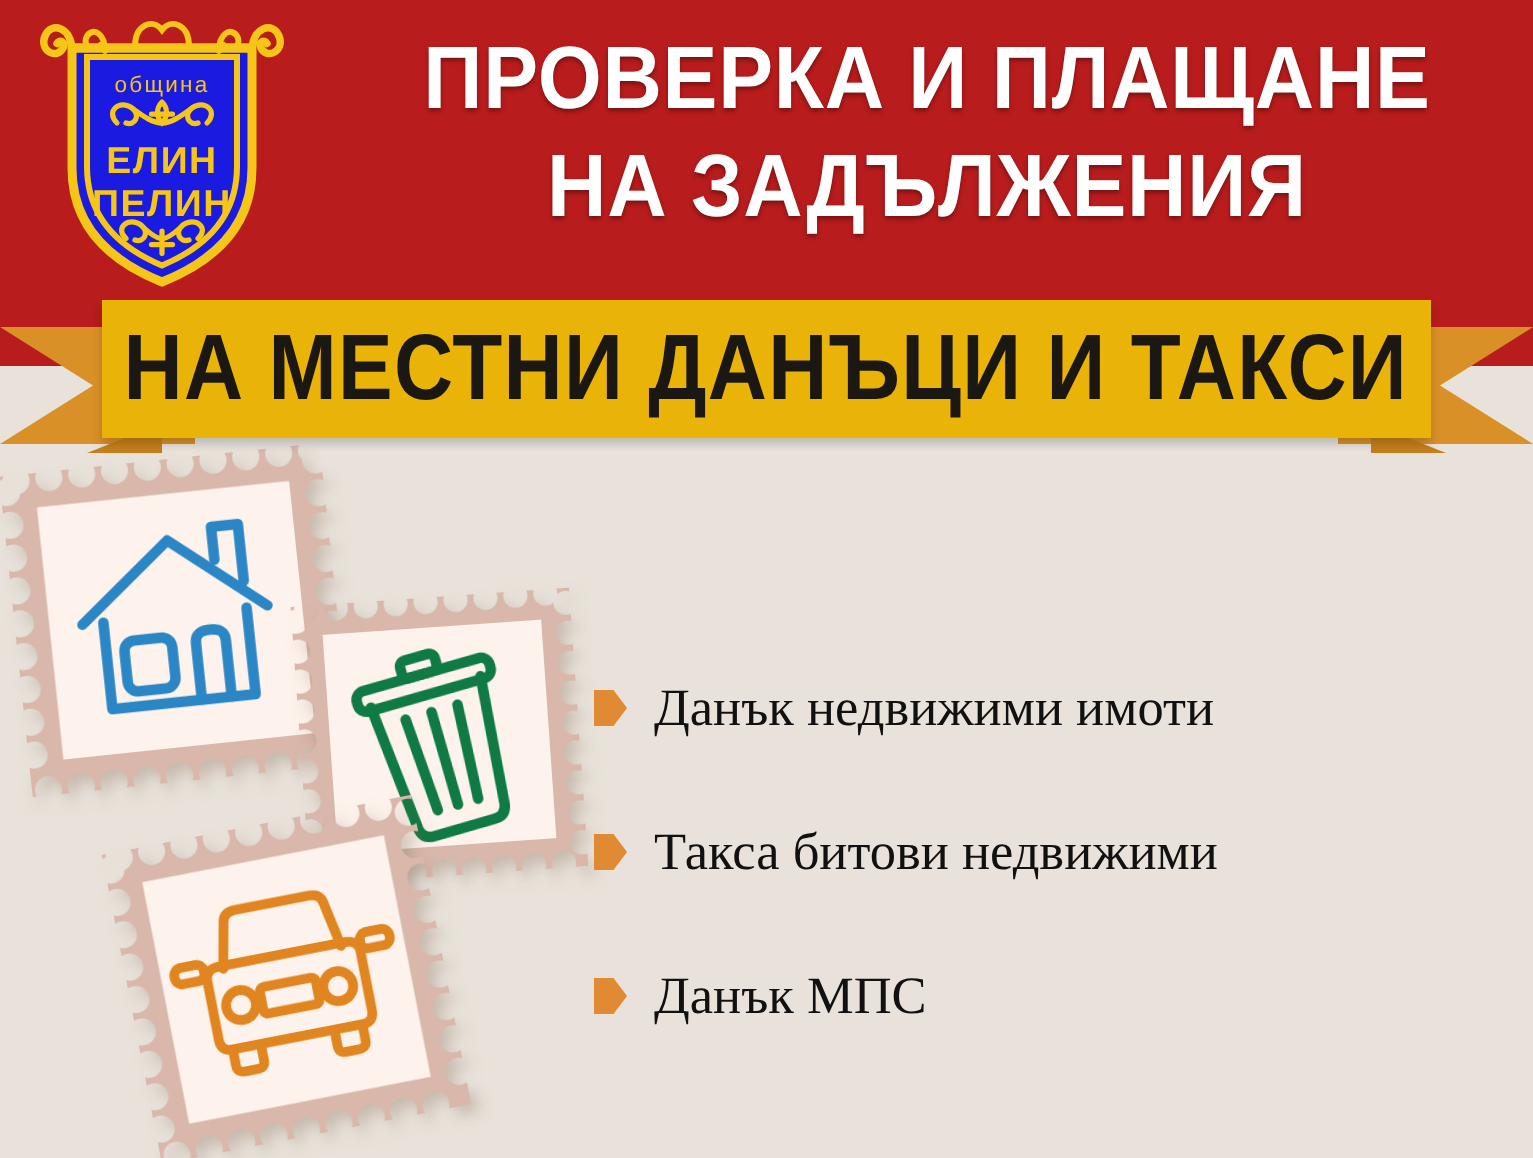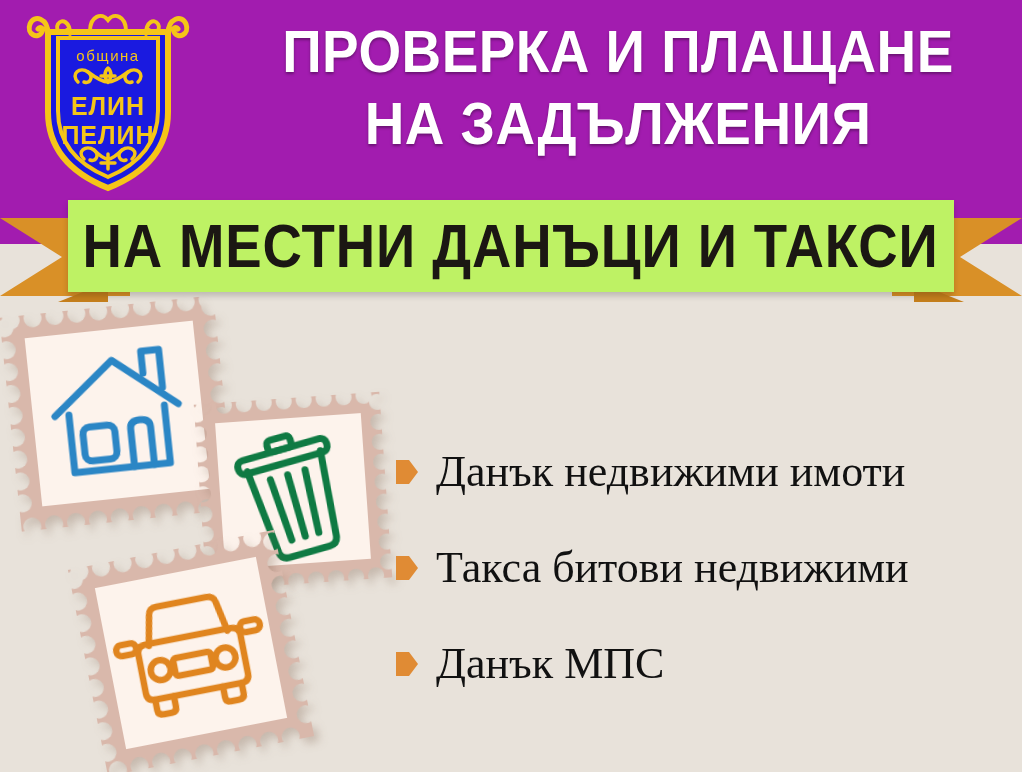--- a/index.html
+++ b/index.html
@@ -8,21 +8,21 @@
     background:#e8e2da;
     font-family:"Liberation Sans", sans-serif;
     overflow:hidden;
     position:relative;
   }
   .stage{position:relative;width:1022px;height:772px;overflow:hidden;background:#e8e2da;}
 
   
   .header{
     position:absolute;left:0;top:0;width:1022px;height:244px;
-    background:#a21caf;
+    background:#b91c1c;
     z-index:5;
   }
   .logo-wrap{
     position:absolute;left:18px;top:4px;width:180px;height:190px;
   }
   .logo-wrap svg{display:block;width:180px;height:190px;}
 
   .title-block{
     position:absolute;left:208px;top:16px;width:820px;
     text-align:center;
@@ -61,21 +61,21 @@
     background:#c57f1c;
     clip-path:polygon(0 20px, 50px 0, 50px 20px);
   }
   .ribbon-fold-r{
     position:absolute;right:58px;top:86px;width:50px;height:20px;
     background:#c57f1c;
     clip-path:polygon(0 0, 50px 20px, 0 20px);
   }
   .ribbon-panel{
     position:absolute;left:68px;top:4px;width:886px;height:92px;
-    background:#bef264;
+    background:#eab308;
     box-shadow:0 4px 6px rgba(0,0,0,0.18);
     display:flex;align-items:center;justify-content:center;
   }
   .ribbon-text{
     font-family:"Liberation Sans", sans-serif;
     font-weight:bold;
     font-size:62px;
     line-height:62px;
     color:#1b1713;
     white-space:nowrap;
@@ -101,21 +101,21 @@
     height:96px;
   }
   .bullet{
     width:22px;height:24px;flex:0 0 22px;
     margin-right:18px;
     background:#e08b34;
     clip-path:polygon(0 0, 13px 0, 22px 12px, 13px 24px, 0 24px);
   }
   .row-label{
     font-family:"Liberation Serif", serif;
-    font-size:44px;
+    font-size:35px;
     line-height:50px;
     color:#111111;
     white-space:nowrap;
   }
 </style>
 </head>
 <body>
 
 <div class="stage">
 

